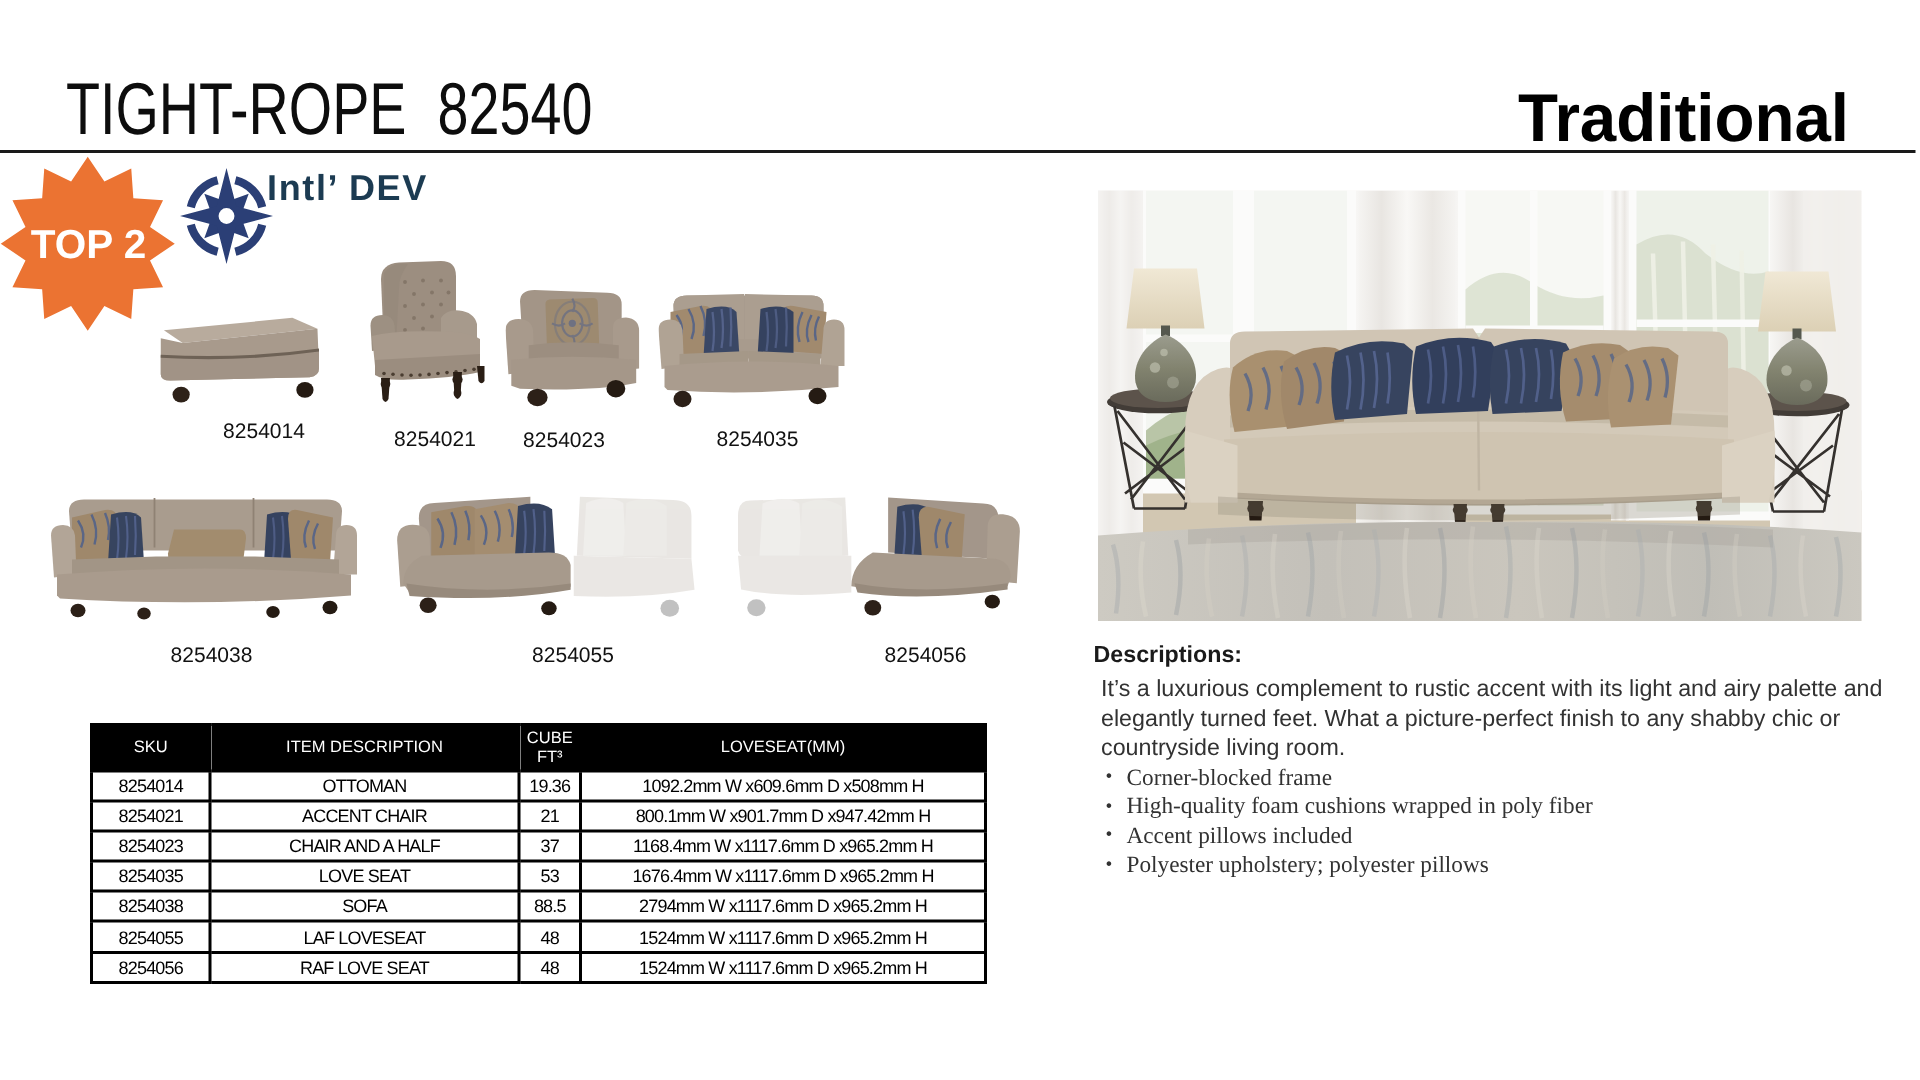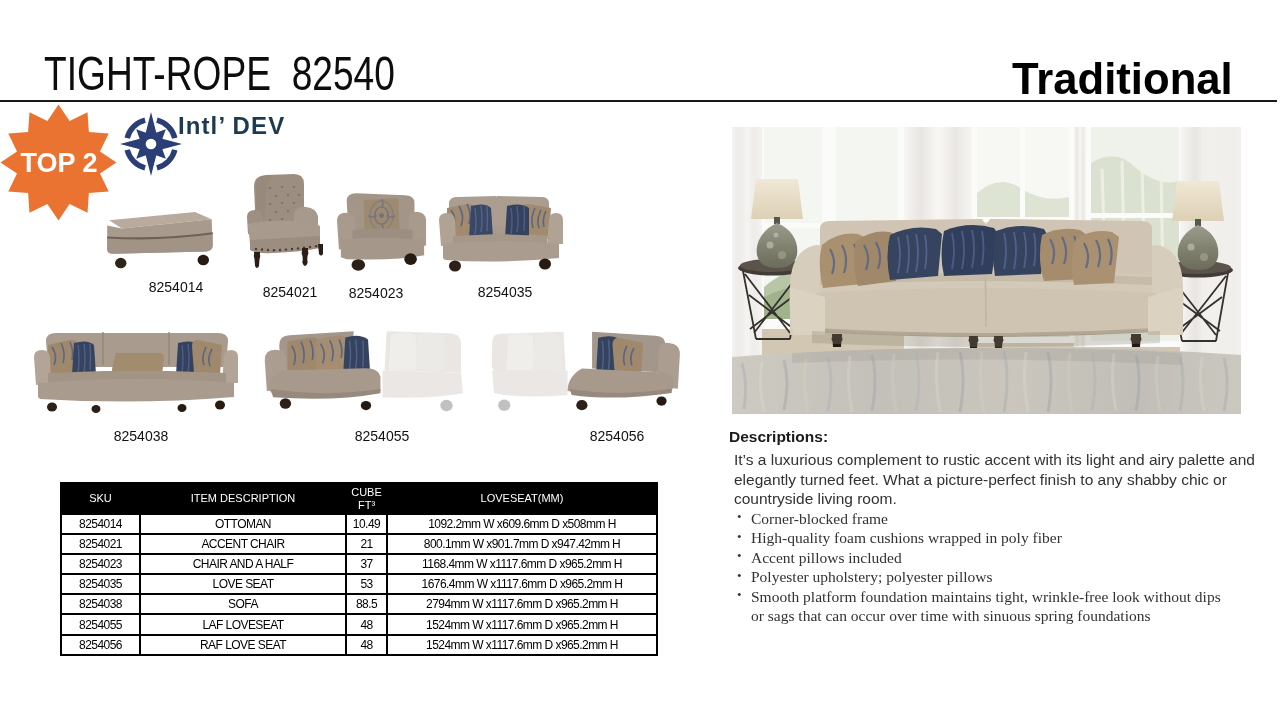--- a/index.html
+++ b/index.html
@@ -70,21 +70,21 @@
           <th>SKU</th>
           <th>ITEM DESCRIPTION</th>
           <th>CUBE<br>FT³</th>
           <th>LOVESEAT(MM)</th>
         </tr>
       </thead>
 <tbody>
 <tr>
           <td>8254014</td>
           <td>OTTOMAN</td>
-          <td>10.49</td>
+          <td>19.36</td>
           <td>1092.2mm W x609.6mm D x508mm H</td>
         </tr>
 <tr>
           <td>8254021</td>
           <td>ACCENT CHAIR</td>
           <td>21</td>
           <td>800.1mm W x901.7mm D x947.42mm H</td>
         </tr>
 <tr>
           <td>8254023</td>
@@ -121,21 +121,20 @@
 
 <div id="desc-title" class="abs">Descriptions:</div>
 
 <div id="desc-body" class="abs">
 <div class="para">It’s a luxurious complement to rustic accent with its light and airy palette and<br>elegantly turned feet. What a picture-perfect finish to any shabby chic or<br>countryside living room.</div>
 <ul>
 <li>Corner-blocked frame</li>
 <li>High-quality foam cushions wrapped in poly fiber</li>
 <li>Accent pillows included</li>
 <li>Polyester upholstery; polyester pillows</li>
-<li>Smooth platform foundation maintains tight, wrinkle-free look without dips<br>or sags that can occur over time with sinuous spring foundations</li>
 </ul>
 </div>
 
 <svg class="abs" style="left:732px;top:127px" width="509" height="287" viewBox="0 0 509 287">
 <defs>
 <linearGradient id="wallg" x1="0" y1="0" x2="0" y2="1">
 <stop offset="0" stop-color="#f2f0ec"></stop>
           <stop offset="0.6" stop-color="#e9e6e1"></stop>
           <stop offset="1" stop-color="#ddd8d1"></stop>
 </linearGradient>

